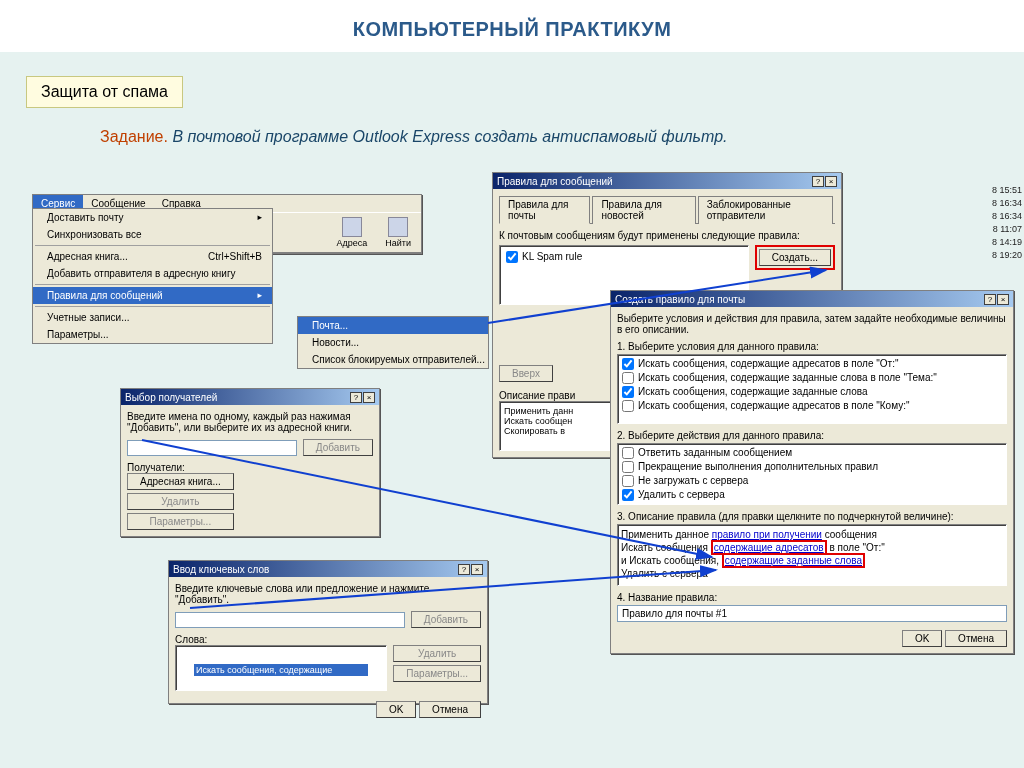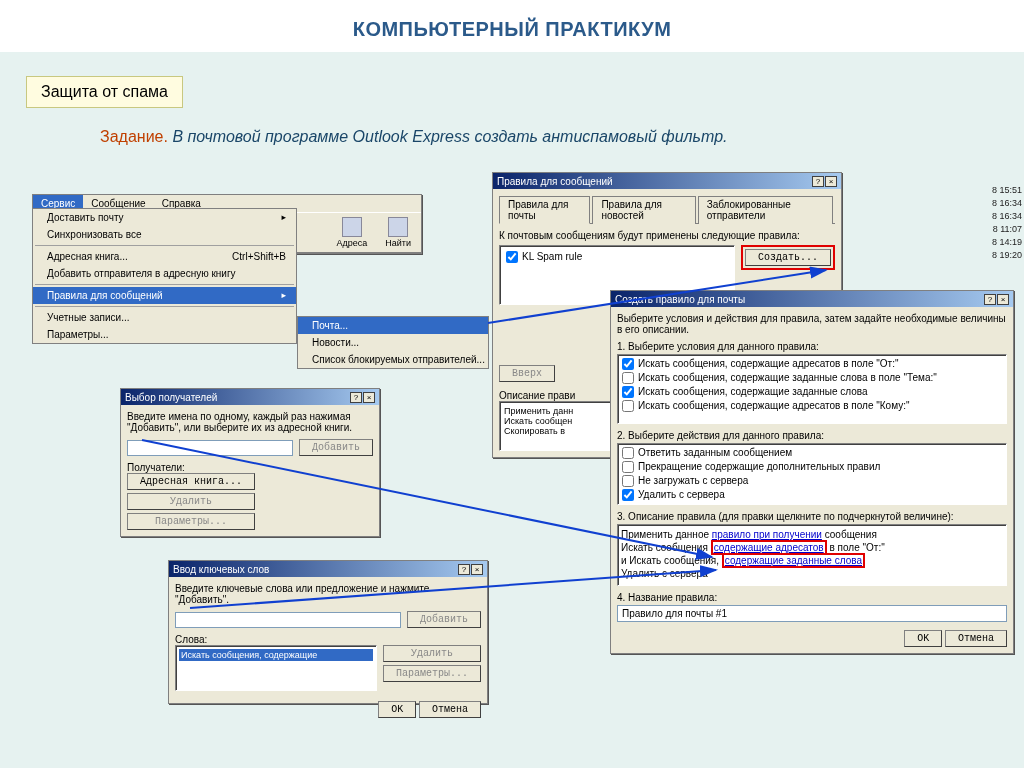--- a/index.html
+++ b/index.html
@@ -14,21 +14,21 @@
   .task-line .label { color: #c04000; font-style: normal; }
   
   
   .win { position: absolute; background: #ece9d8; border: 1px solid #7f7f7f; box-shadow: 1px 1px 0 #555; font-size: 10px; color: #000; }
   .win .titlebar { background: linear-gradient(to right, #0a246a, #a6caf0); color: #fff; padding: 2px 4px; font-size: 10px; display:flex; justify-content:space-between; align-items:center; }
   .win .titlebar .btns span { display:inline-block; width:12px; height:11px; background:#ece9d8; border:1px solid #404040; margin-left:1px; font-size:8px; line-height:9px; text-align:center; color:#000;}
   .winbody { padding: 6px; }
   .tabstrip { display:flex; border-bottom:1px solid #808080; margin-bottom:6px; }
   .tab { border:1px solid #808080; border-bottom:none; padding:2px 8px; background:#ece9d8; margin-right:2px; font-size:10px; position:relative; top:1px;}
   .tab.active { background:#ece9d8; border-bottom:1px solid #ece9d8; }
-  .btn { background:#ece9d8; border:1px solid #808080; border-right-color:#404040; border-bottom-color:#404040; padding:2px 12px; font-size:10px;font-family:Liberation Mono, monospace; }
+  .btn { background:#ece9d8; border:1px solid #808080; border-right-color:#404040; border-bottom-color:#404040; padding:2px 12px; font-size:10px; }
   .btn.dis { color:#888; }
   .listbox { background:#fff; border:1px solid #808080; border-right-color:#fff; border-bottom-color:#fff; box-shadow: inset 1px 1px 0 #404040; overflow:auto; }
   .chk { display:flex; align-items:flex-start; gap:4px; padding:1px 2px; font-size:10px; }
   .chk input { margin:0; width:12px; height:12px; }
   .field { background:#fff; border:1px solid #7f9db9; padding:2px 4px; font-size:10px; }
   .redbox { border:2px solid #e00000; }
   .link { color:#0000cc; text-decoration:underline; }
   
   
   .menubar { background:#ece9d8; color:#000; display:flex; font-size:10px; }
@@ -84,21 +84,21 @@
         <div class="ico"></div>
         <span>Адреса</span>
       </div>
     <div class="tbi">
         <div class="ico"></div>
         <span>Найти</span>
       </div>
   </div>
 </div>
 
-<div class="dropdown" id="dd1" style="top:208px; left:32px; width:265px;">
+<div class="dropdown" id="dd1" style="top:208px; left:32px; width:241px;">
     <div class="row submenu-arrow">
       <span>Доставить почту</span>
     </div>
     <div class="row">
       <span>Синхронизовать все</span>
     </div>
     <div class="sep"></div>
     <div class="row">
       <span>Адресная книга...</span>
       <span>Ctrl+Shift+B</span>
@@ -186,21 +186,21 @@
         </label>
       </div>
     <div>2. Выберите действия для данного правила:</div>
     <div class="listbox" id="acts" style="height:62px; margin:2px 0 6px; padding:2px;">
         <label class="chk">
           <input type="checkbox" style="">
           <span>Ответить заданным сообщением</span>
         </label>
         <label class="chk">
           <input type="checkbox" style="">
-          <span>Прекращение содержащие дополнительных правил</span>
+          <span>Прекращение выполнения дополнительных правил</span>
         </label>
         <label class="chk">
           <input type="checkbox" style="">
           <span>Не загружать с сервера</span>
         </label>
         <label class="chk">
           <input type="checkbox" checked="" style="">
           <span>Удалить с сервера</span>
         </label>
       </div>
@@ -248,21 +248,21 @@
     <span class="btns"><span>?</span><span>×</span></span>
     </div>
   <div class="winbody">
     <div style="margin-bottom:6px;">Введите ключевые слова или предложение и нажмите "Добавить".</div>
     <div style="display:flex; gap:6px; align-items:center;">
       <div class="field" style="flex:1; height:16px;"></div>
       <button class="btn dis">Добавить</button>
     </div>
     <div style="margin-top:6px;">Слова:</div>
     <div style="display:flex; gap:6px;">
-      <div class="listbox" style="flex:1; height:46px; padding:3px;">
+      <div class="listbox" style="flex:1; height:46px; padding:18px;">
         <div style="background:#316ac5; color:#fff; padding:1px 2px; font-size:9px;">Искать сообщения, содержащие</div>
       </div>
       <div style="display:flex; flex-direction:column; gap:3px;">
         <button class="btn dis">Удалить</button>
         <button class="btn dis">Параметры...</button>
       </div>
     </div>
     <div style="text-align:right; margin-top:10px;">
       <button class="btn">OK</button>
       <button class="btn">Отмена</button>

